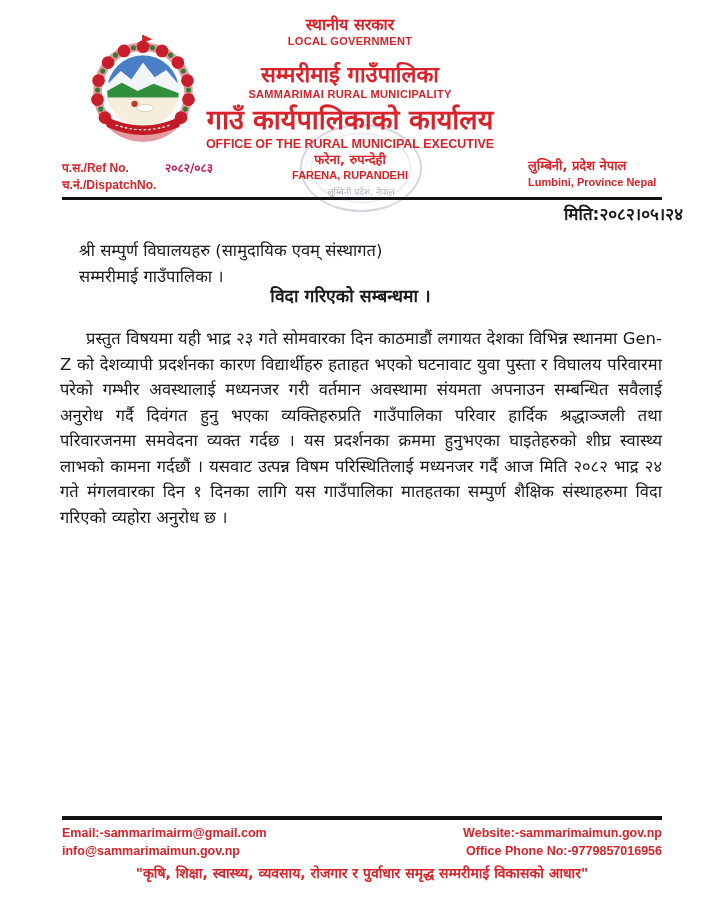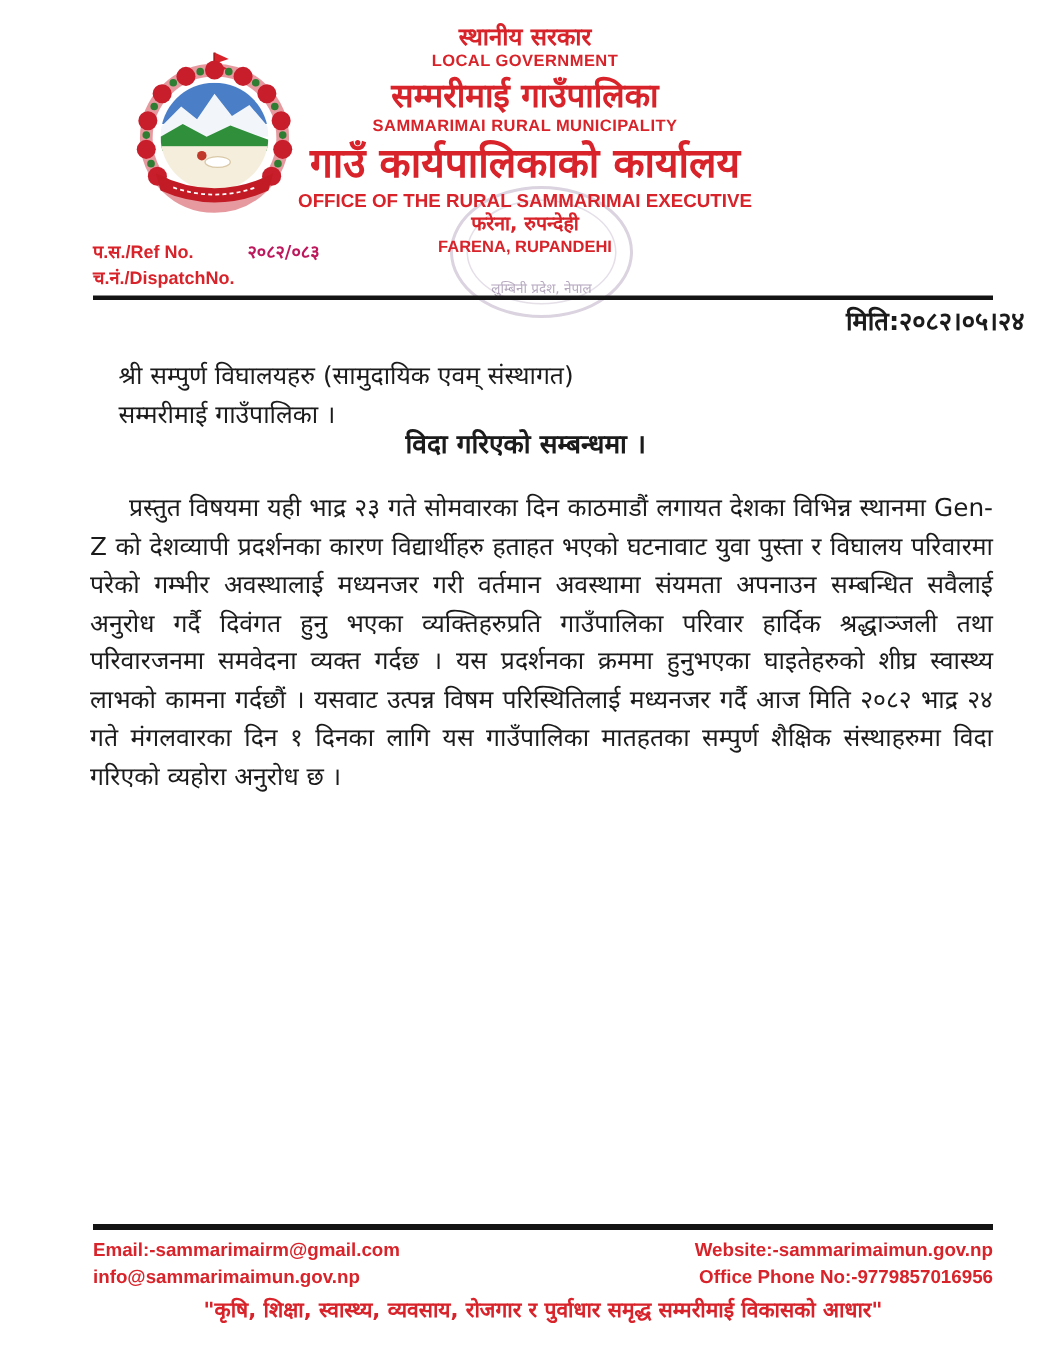--- a/index.html
+++ b/index.html
@@ -6,21 +6,21 @@
   .page{
     position:relative;width:701px;height:910px;background:#ffffff;overflow:hidden;
     font-family:"DejaVu Sans",sans-serif;color:#1b1b1b;
   }
   .red{color:#d8232a;}
   
   .logo{position:absolute;left:88px;top:34px;width:110px;height:110px;}
   .hc{position:absolute;left:130px;top:16px;width:440px;text-align:center;line-height:1.15;}
   .hc .np-sm{font-size:16px;font-weight:bold;}
   .hc .en-sm{font-family:"Liberation Sans",sans-serif;font-size:11px;font-weight:bold;letter-spacing:.3px;margin-top:1px;text-align:center;}
-  .hc .np-md{font-size:22px;font-weight:bold;margin-top:4px;}
+  .hc .np-md{font-size:22px;font-weight:bold;margin-top:14px;}
   .hc .np-lg{font-size:27px;font-weight:bold;margin-top:3px;}
   .hc .en-md{font-family:"Liberation Sans",sans-serif;font-size:12.5px;font-weight:bold;margin-top:2px;}
   .hc .np-place{font-size:13px;font-weight:bold;margin-top:2px;}
   .hc .en-place{font-family:"Liberation Sans",sans-serif;font-size:11px;font-weight:bold;margin-top:1px;}
   .province{position:absolute;left:528px;top:158px;width:165px;line-height:1.3;}
   .province .np{font-size:13px;font-weight:bold;}
   .province .en{font-family:"Liberation Sans",sans-serif;font-size:11px;font-weight:bold;}
   .refs{position:absolute;left:62px;top:160px;font-family:"Liberation Sans",sans-serif;font-size:12px;font-weight:bold;line-height:1.45;}
   .refs .val{color:#be185d;font-family:"DejaVu Sans",sans-serif;margin-left:36px;}
   
@@ -109,25 +109,29 @@
     <div class="inner"></div>
     <div class="t">लुम्बिनी प्रदेश, नेपाल</div>
   </div>
 
   <div class="hc">
     <div class="np-sm red">स्थानीय सरकार</div>
     <div class="en-sm red">LOCAL GOVERNMENT</div>
     <div class="np-md red">सम्मरीमाई गाउँपालिका</div>
     <div class="en-sm red">SAMMARIMAI RURAL MUNICIPALITY</div>
     <div class="np-lg red">गाउँ कार्यपालिकाको कार्यालय</div>
-    <div class="en-md red">OFFICE OF THE RURAL SAMMARIMAI EXECUTIVE</div>
+    <div class="en-md red">OFFICE OF THE RURAL MUNICIPAL EXECUTIVE</div>
     <div class="np-place red">फरेना, रुपन्देही</div>
     <div class="en-place red">FARENA, RUPANDEHI</div>
   </div>
 
+  <div class="province">
+    <div class="np red">लुम्बिनी, प्रदेश नेपाल</div>
+    <div class="en red">Lumbini, Province Nepal</div>
+  </div>
 
   <div class="refs">
     <div><span class="red">प.स./Ref No.</span><span class="val">२०८२/०८३</span></div>
     <div class="red">च.नं./DispatchNo.</div>
   </div>
 
   <div class="rule rule-top"></div>
 
   <div class="date">मिति:२०८२।०५।२४</div>
 

